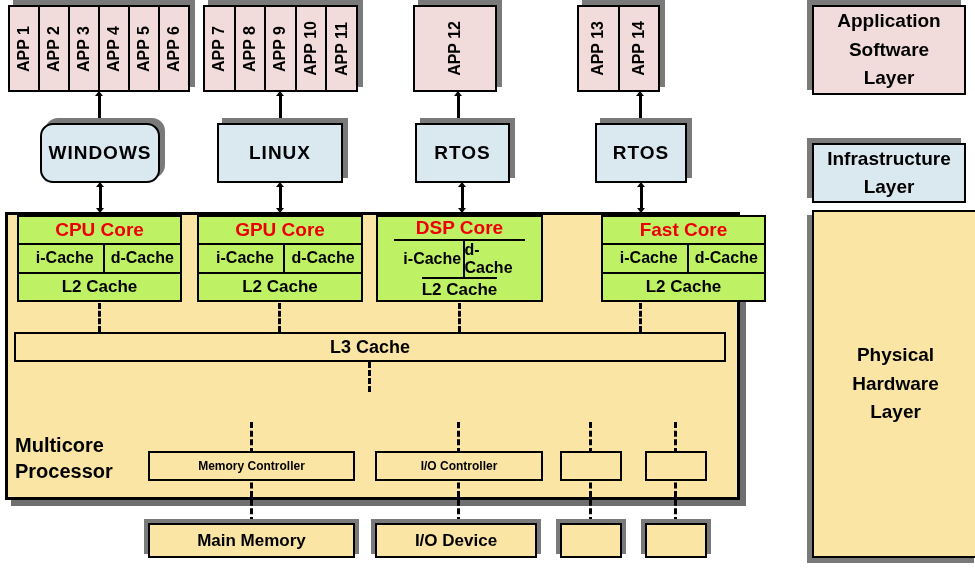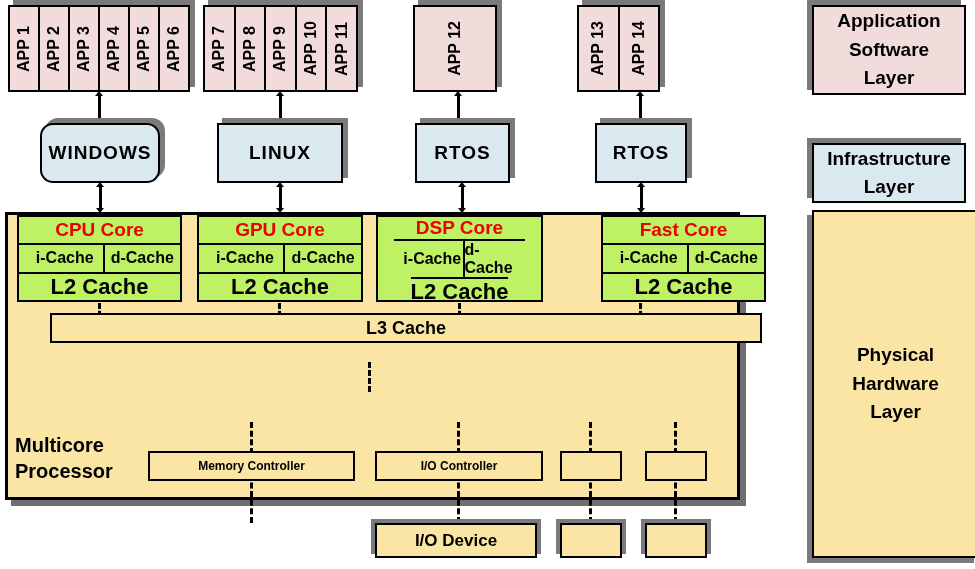--- a/index.html
+++ b/index.html
@@ -35,21 +35,21 @@
   
   .vdash{position:absolute;width:0;border-left:3px dashed #000;}
   
   .core{display:flex;flex-direction:column;border:2px solid #000;background:#bef264;}
   .core-title{flex:1;display:flex;align-items:center;justify-content:center;
               font-weight:bold;font-size:19px;color:#EE0000;}
   .cache-row{flex:1;display:flex;border-top:2px solid #000;}
   .cache-cell{flex:1;display:flex;align-items:center;justify-content:center;font-weight:bold;font-size:16px;}
   .cache-cell.first{border-right:2px solid #000;padding-left:8px;}
   .l2-row{flex:1;display:flex;align-items:center;justify-content:center;
-          border-top:2px solid #000;font-weight:bold;font-size:22px;}
+          border-top:2px solid #000;font-weight:bold;font-size:17px;}
   .bar{font-weight:bold;font-size:18px;}
   .ibox{font-weight:bold;font-size:12px;}
   .mclabel{font-weight:bold;font-size:20px;line-height:1.3;}
   .bbox{font-weight:bold;font-size:17px;}
 </style>
 </head>
 <body>
 
 <div id="stage">
 
@@ -172,21 +172,21 @@
       <div class="cache-cell">d-Cache</div>
     </div>
     <div class="l2-row">L2 Cache</div>
   </div>
 
   <div class="vdash" style="left:98px;top:303px;height:29px;"></div>
   <div class="vdash" style="left:278px;top:303px;height:29px;"></div>
   <div class="vdash" style="left:458px;top:303px;height:29px;"></div>
   <div class="vdash" style="left:639px;top:303px;height:29px;"></div>
 
-  <div class="abs center yellow bordered bar" style="left:14px;top:313px;width:712px;height:30px;margin-left:36px;">
+  <div class="abs center yellow bordered bar" style="left:14px;top:332px;width:712px;height:30px;">
       <span>L3 Cache</span>
     </div>
 
   <div class="vdash" style="left:368px;top:362px;height:30px;"></div>
 
 
   <div class="vdash" style="left:250px;top:422px;height:101px;"></div>
   <div class="vdash" style="left:457px;top:422px;height:101px;"></div>
   <div class="vdash" style="left:589px;top:422px;height:101px;"></div>
   <div class="vdash" style="left:674px;top:422px;height:101px;"></div>
@@ -195,20 +195,23 @@
       <span>Memory Controller</span>
     </div>
   <div class="abs center yellow bordered ibox" style="left:375px;top:451px;width:168px;height:30px;">
       <span>I/O Controller</span>
     </div>
   <div class="abs yellow bordered" style="left:560px;top:451px;width:62px;height:30px;"></div>
   <div class="abs yellow bordered" style="left:645px;top:451px;width:62px;height:30px;"></div>
 
   <div class="abs mclabel" style="left:15px;top:432px;width:120px;">Multicore Processor</div>
 
+  <div class="abs center yellow bordered bbox sh-ring" style="left:148px;top:523px;width:207px;height:35px;">
+      <span>Main Memory</span>
+    </div>
   <div class="abs center yellow bordered bbox sh-ring" style="left:375px;top:523px;width:162px;height:35px;">
       <span>I/O Device</span>
     </div>
   <div class="abs yellow bordered sh-ring" style="left:560px;top:523px;width:62px;height:35px;"></div>
   <div class="abs yellow bordered sh-ring" style="left:645px;top:523px;width:62px;height:35px;"></div>
 
   <div class="abs center yellow bordered layerbox sh-dl" style="left:812px;top:210px;width:167px;height:348px;">
     <span>Physical Hardware Layer</span>
   </div>
 

